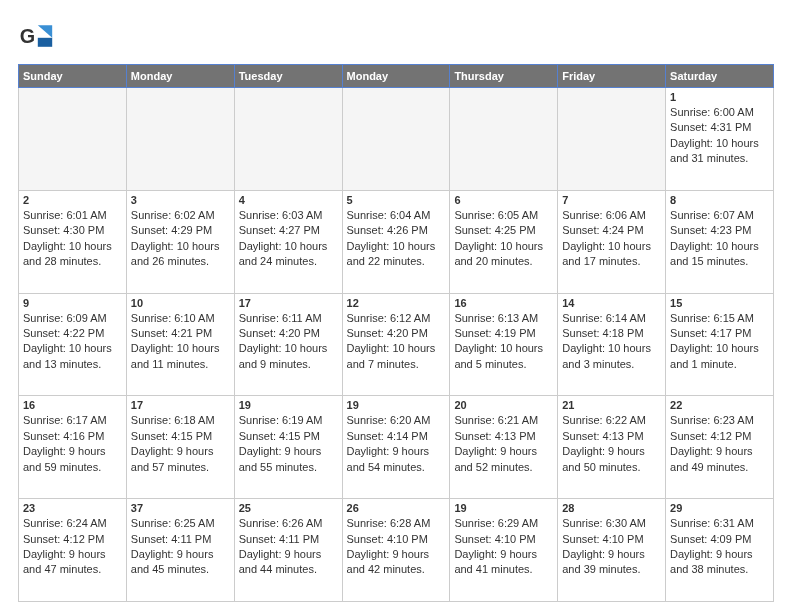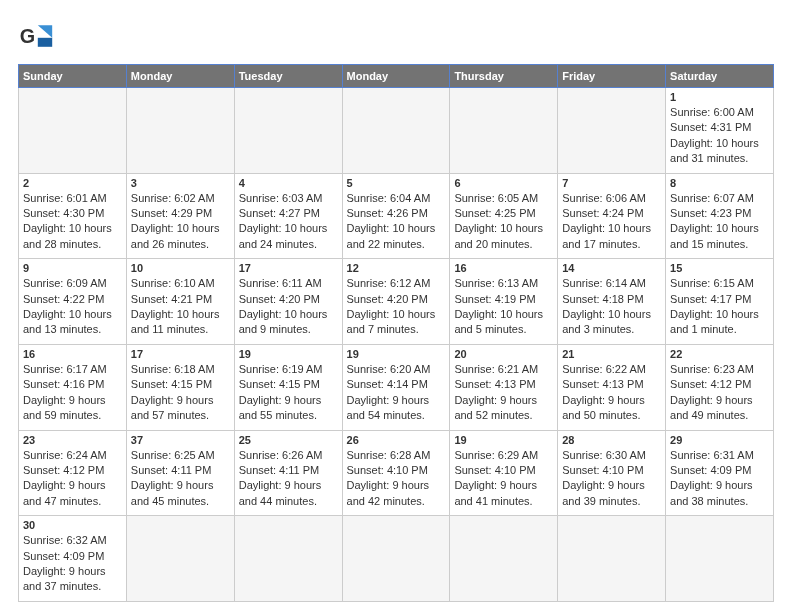--- a/index.html
+++ b/index.html
@@ -257,27 +257,15 @@
           </td>
           <td>
             <span class="day-number">28</span>
             <div class="day-info">Sunrise: 6:30 AM<br>Sunset: 4:10 PM<br>Daylight: 9 hours and 39 minutes.</div>
           </td>
           <td>
             <span class="day-number">29</span>
             <div class="day-info">Sunrise: 6:31 AM<br>Sunset: 4:09 PM<br>Daylight: 9 hours and 38 minutes.</div>
           </td>
         </tr>
-        <tr>
-          <td class="last-row">
-            <span class="day-number">30</span>
-            <div class="day-info">Sunrise: 6:32 AM<br>Sunset: 4:09 PM<br>Daylight: 9 hours and 37 minutes.</div>
-          </td>
-          <td class="last-row empty"></td>
-          <td class="last-row empty"></td>
-          <td class="last-row empty"></td>
-          <td class="last-row empty"></td>
-          <td class="last-row empty"></td>
-          <td class="last-row empty"></td>
-        </tr>
       </tbody>
   </table>
 </div>
 
 </body></html>

